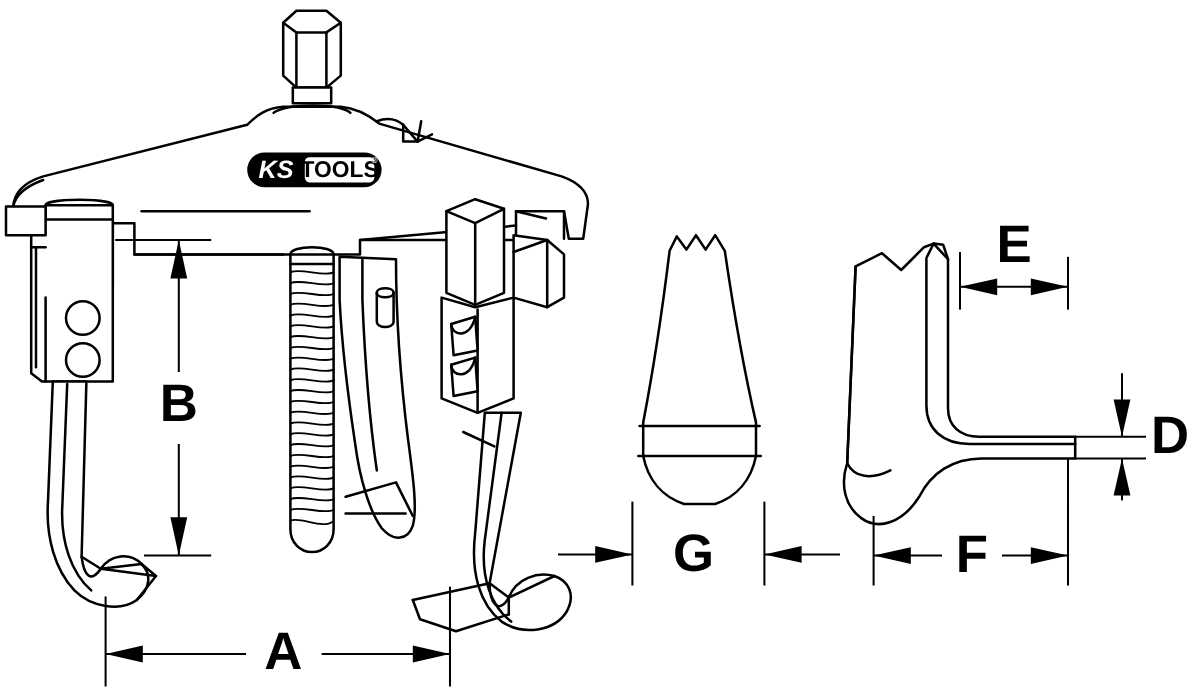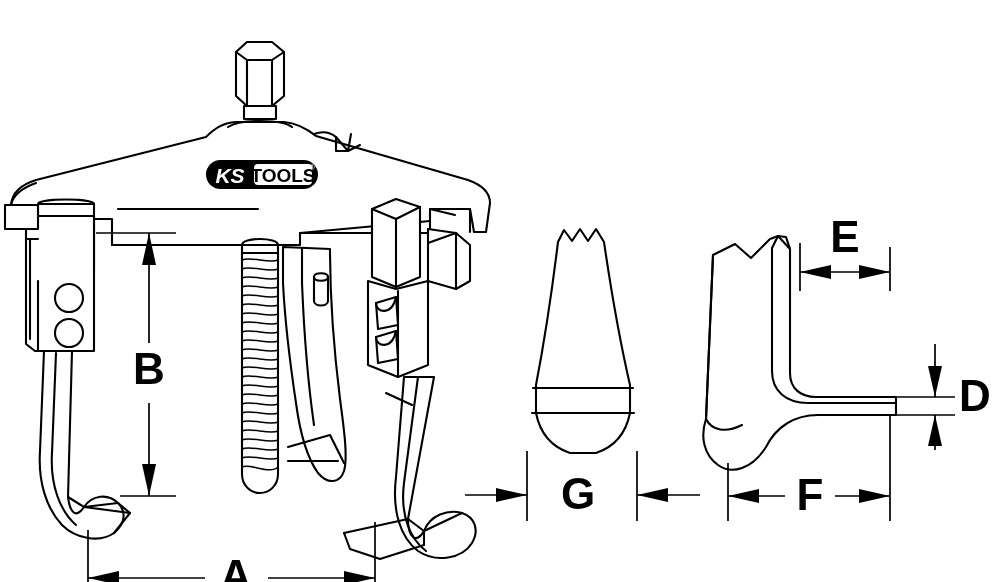--- a/index.html
+++ b/index.html
@@ -11,21 +11,20 @@
     width: 1000px;
     height: 582px;
     overflow: hidden;
     font-family: "Liberation Sans", sans-serif;
   }
   #drawing-root {
     position: relative;
     width: 1000px;
     height: 544px;
     background: #ffffff;
-    margin-top: 33px;
   }
   svg#technical-drawing {
     display: block;
     width: 1000px;
     height: 582px;
   }
   .ln {
     fill: none;
     stroke: #000000;
     stroke-width: 2.1;

